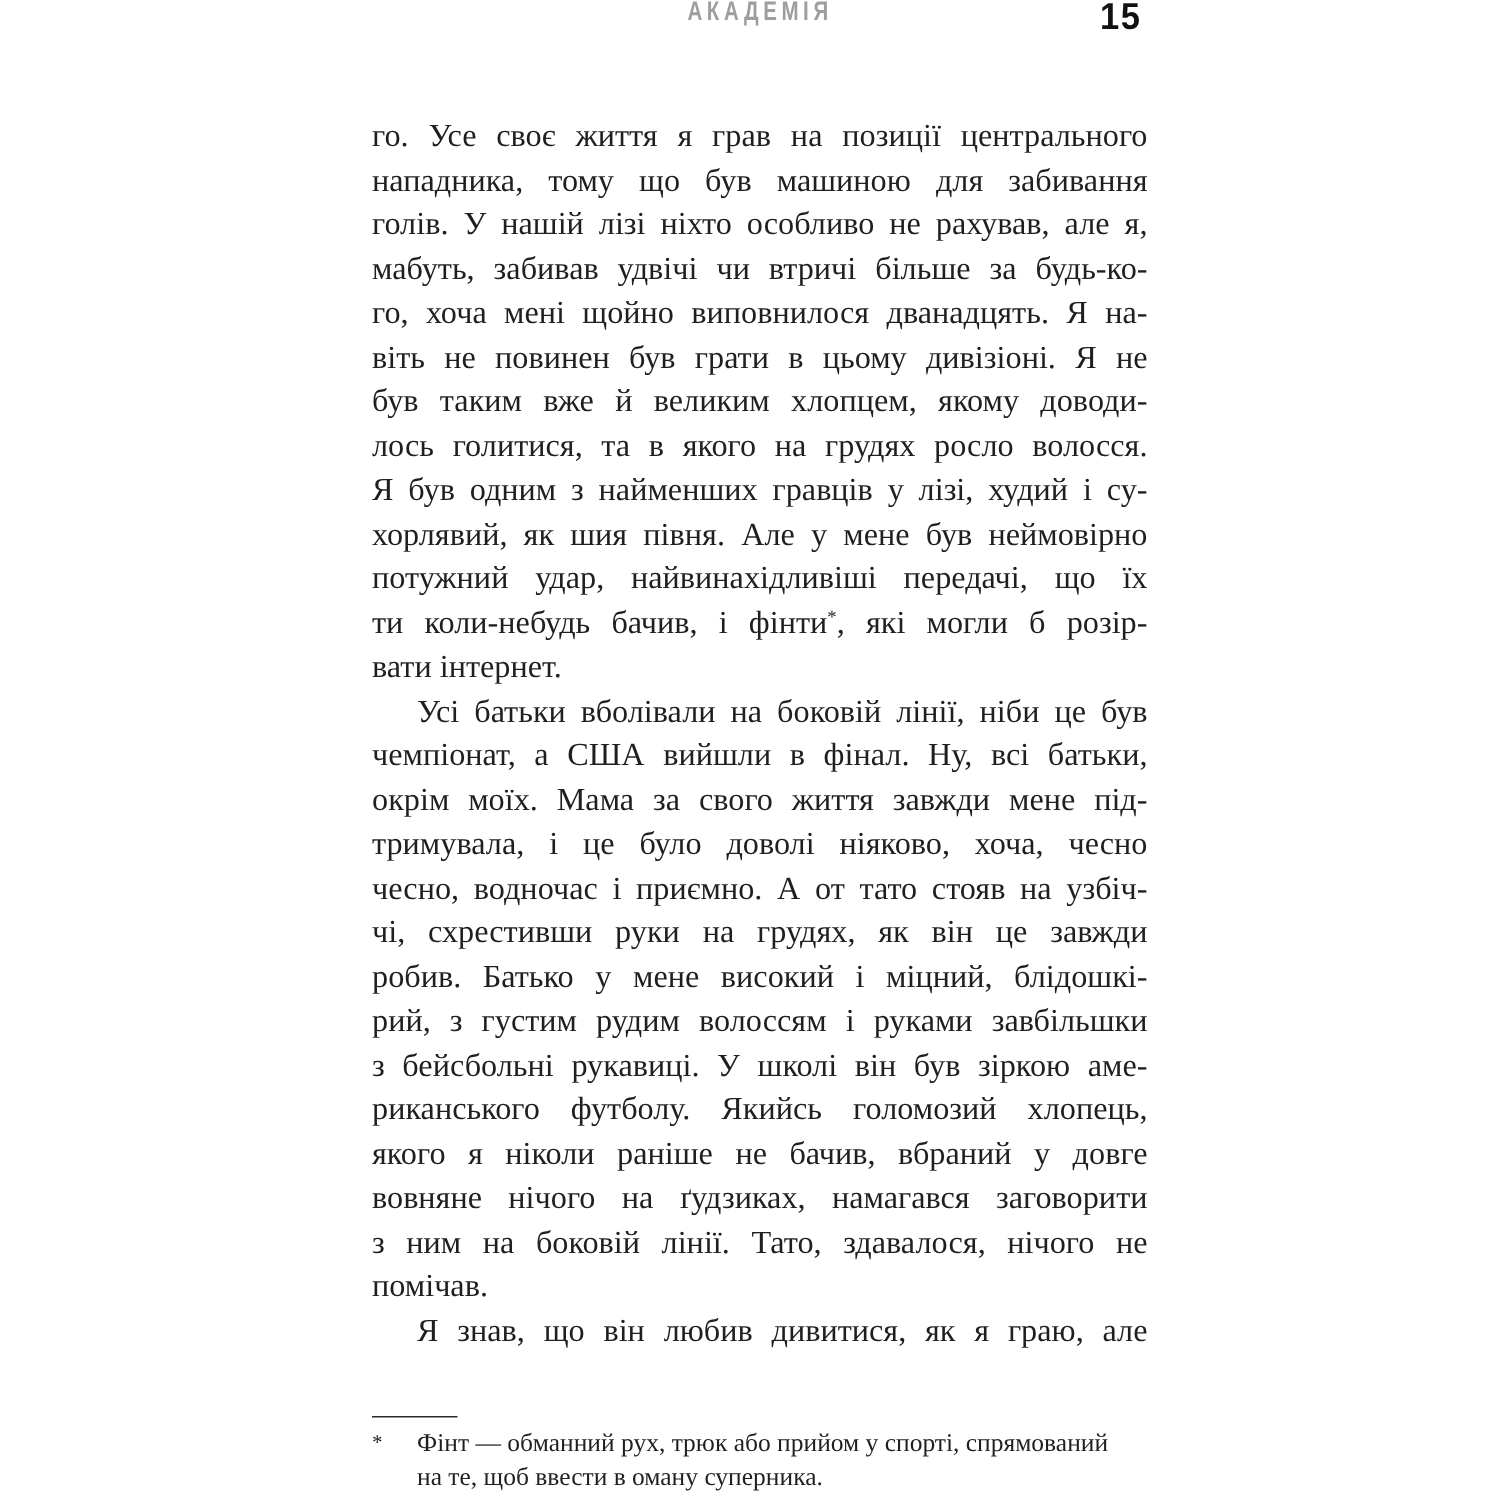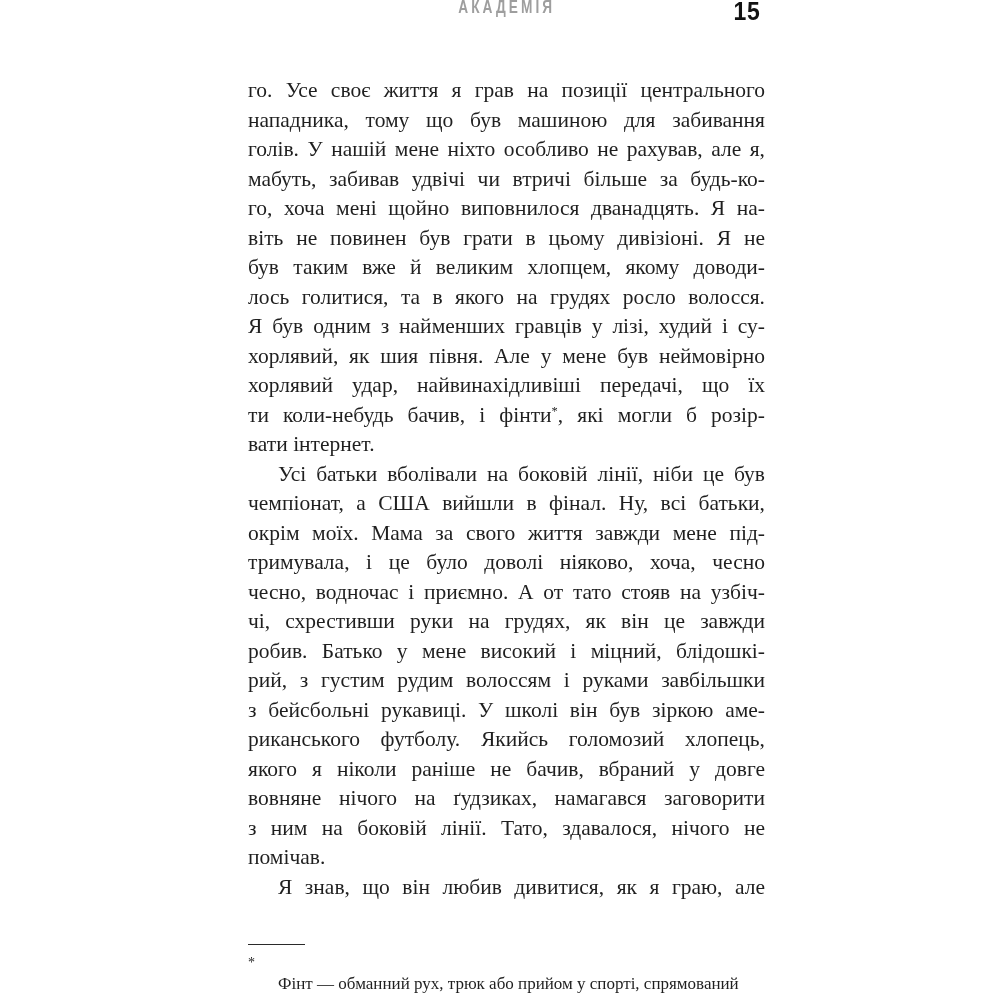--- a/index.html
+++ b/index.html
@@ -27,47 +27,47 @@
   .line.indent{text-indent:30px;}
   sup{font-size:58%;line-height:0;vertical-align:7px;}
 
   
   .footnote{position:absolute;left:248px;width:517px;top:944px;
      color:var(--body-text,#1f1f1f);}
   .fn-rule{width:57px;height:1px;background:var(--separator,#2a2a2a);margin:0 0 6px 0;}
   .fn-row{display:flex;font-size:17px;line-height:22.5px;}
   .fn-marker{width:30px;flex:none;font-size:14px;padding-top:1px;}
   .fn-text{flex:1;min-width:0;}
-  .fn-text .line{text-align:right;text-align-last:left;height:22.5px;margin-top:22px;}
+  .fn-text .line{text-align:right;text-align-last:left;height:22.5px;}
 </style>
 </head>
 <body>
 
 <div class="page">
 
   <div class="page-header">
     <div class="running-title-wrap">
       <span class="running-title">АКАДЕМІЯ</span>
     </div>
     <span class="page-number">15</span>
   </div>
 
   <div class="body-text">
       <div>
         <div class="line">го. Усе своє життя я грав на позиції центрального</div>
         <div class="line">нападника, тому що був машиною для забивання</div>
-        <div class="line">голів. У нашій мене ніхто особливо не рахував, але я,</div>
+        <div class="line">голів. У нашій лізі ніхто особливо не рахував, але я,</div>
         <div class="line">мабуть, забивав удвічі чи втричі більше за будь-ко-</div>
         <div class="line">го, хоча мені щойно виповнилося дванадцять. Я на-</div>
         <div class="line">віть не повинен був грати в цьому дивізіоні. Я не</div>
         <div class="line">був таким вже й великим хлопцем, якому доводи-</div>
         <div class="line">лось голитися, та в якого на грудях росло волосся.</div>
         <div class="line">Я був одним з найменших гравців у лізі, худий і су-</div>
         <div class="line">хорлявий, як шия півня. Але у мене був неймовірно</div>
-        <div class="line">хорлявий удар, найвинахідливіші передачі, що їх</div>
+        <div class="line">потужний удар, найвинахідливіші передачі, що їх</div>
         <div class="line">ти коли-небудь бачив, і фінти<sup>*</sup>, які могли б розір-</div>
         <div class="line endline">вати інтернет.</div>
       </div>
       <div>
         <div class="line indent">Усі батьки вболівали на боковій лінії, ніби це був</div>
         <div class="line">чемпіонат, а США вийшли в фінал. Ну, всі батьки,</div>
         <div class="line">окрім моїх. Мама за свого життя завжди мене під-</div>
         <div class="line">тримувала, і це було доволі ніяково, хоча, чесно</div>
         <div class="line">чесно, водночас і приємно. А от тато стояв на узбіч-</div>
         <div class="line">чі, схрестивши руки на грудях, як він це завжди</div>

